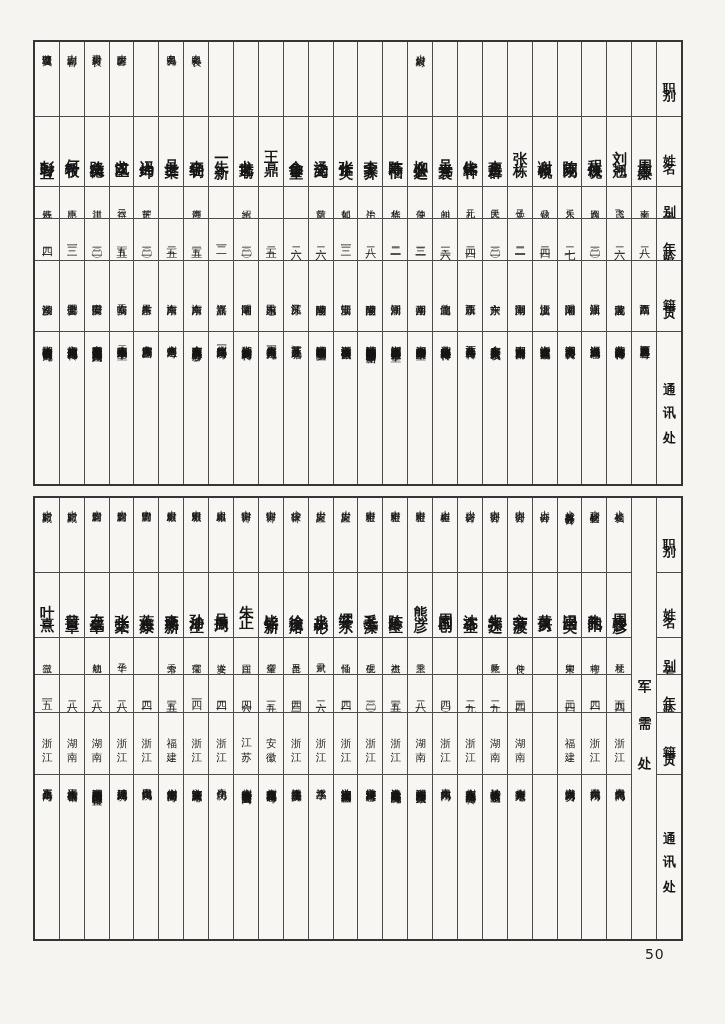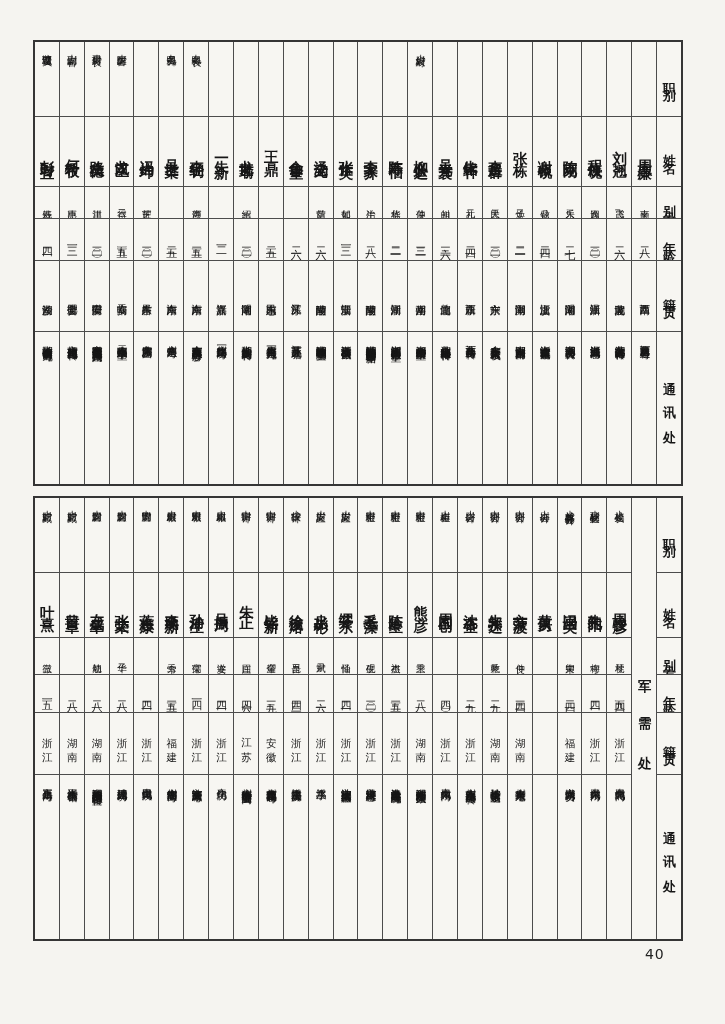--- a/index.html
+++ b/index.html
@@ -1109,14 +1109,14 @@
           <span>五一</span>
         </div>
     <div class="cell c-origin">
           <span>浙江</span>
         </div>
     <div class="cell c-address">
           <span>永嘉三角门三号</span>
         </div>
   </div>
     </div>
-  <div class="page-number">40</div>
+  <div class="page-number">50</div>
 </div>
 
 </body></html>

